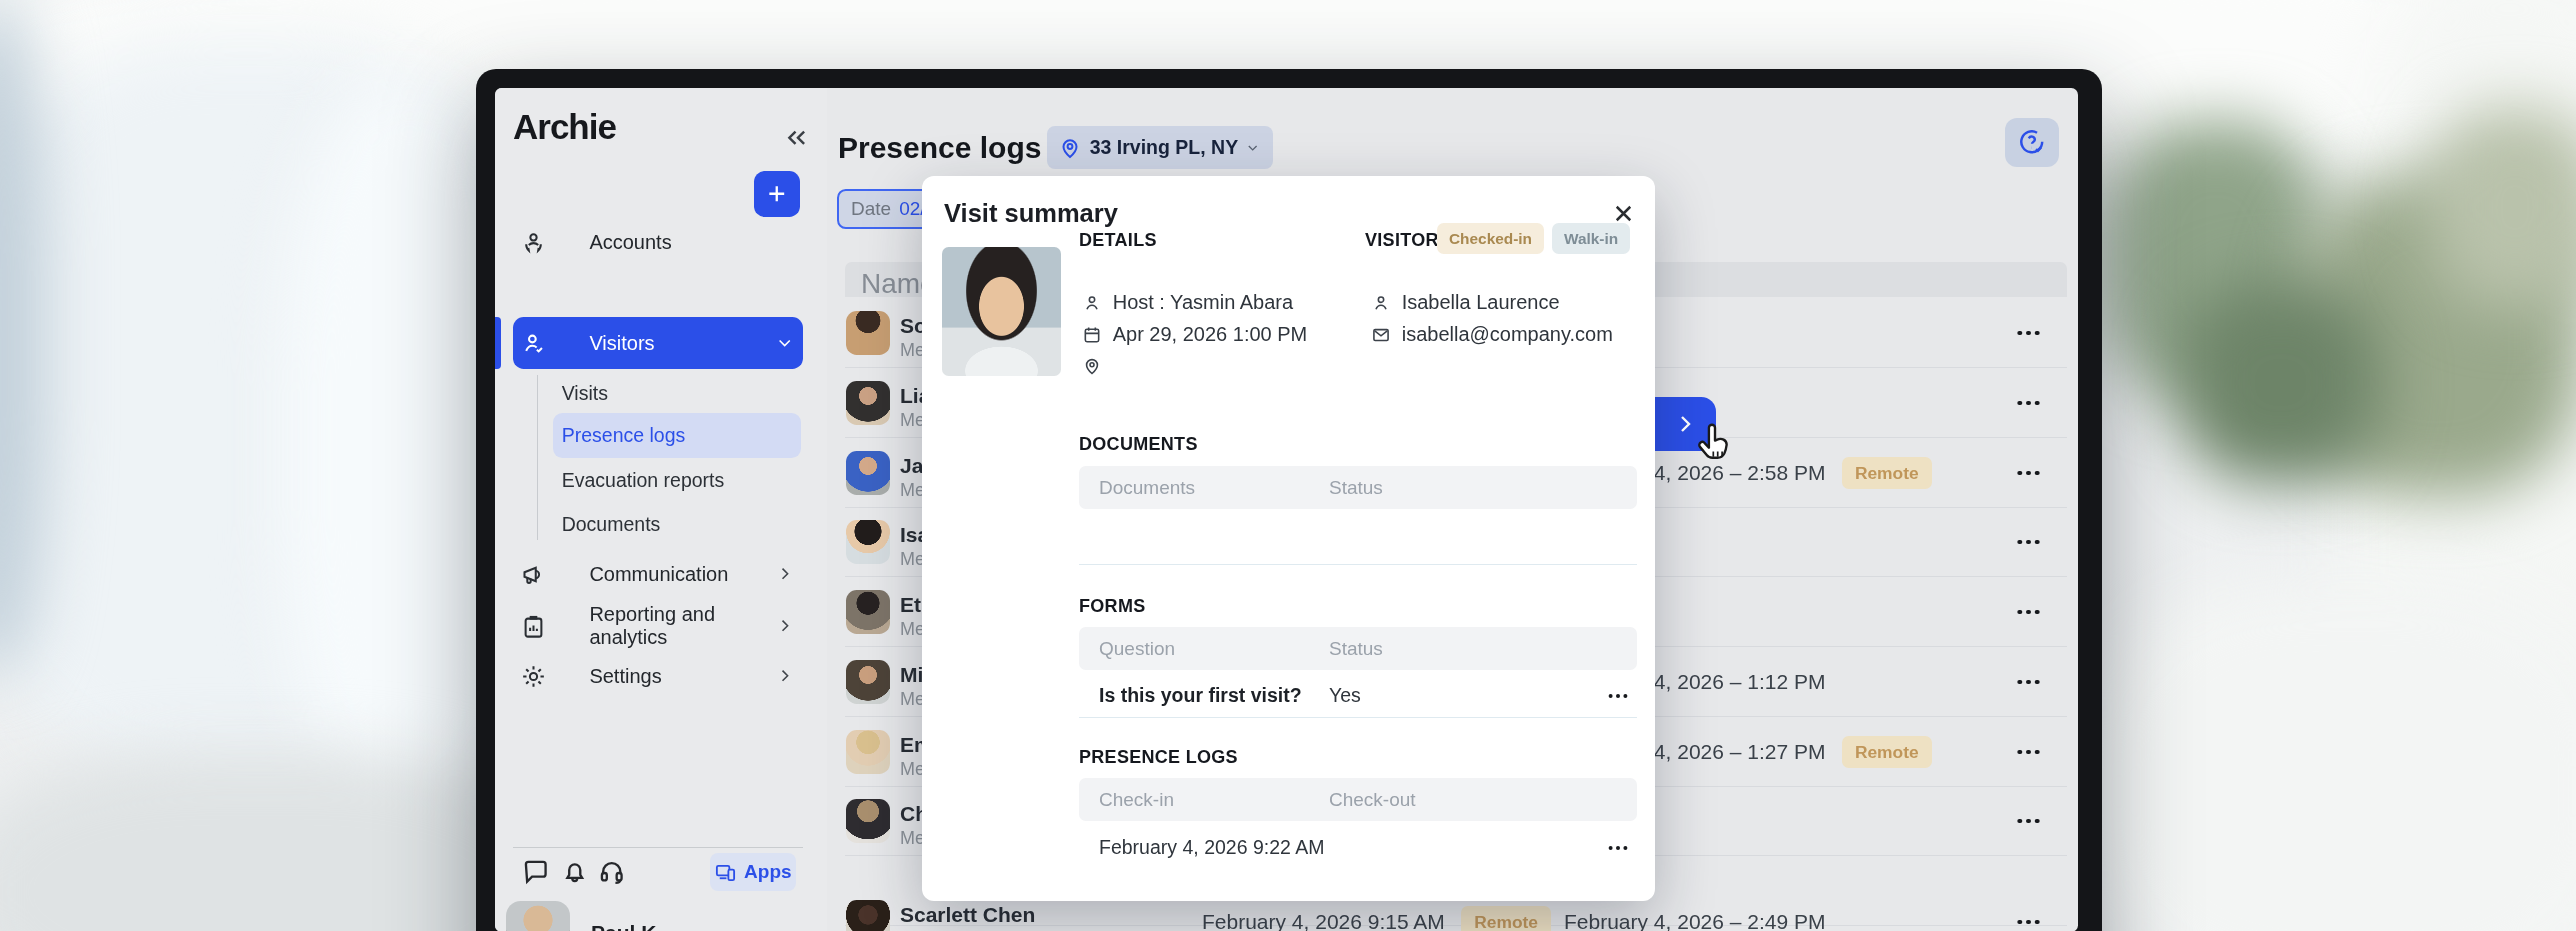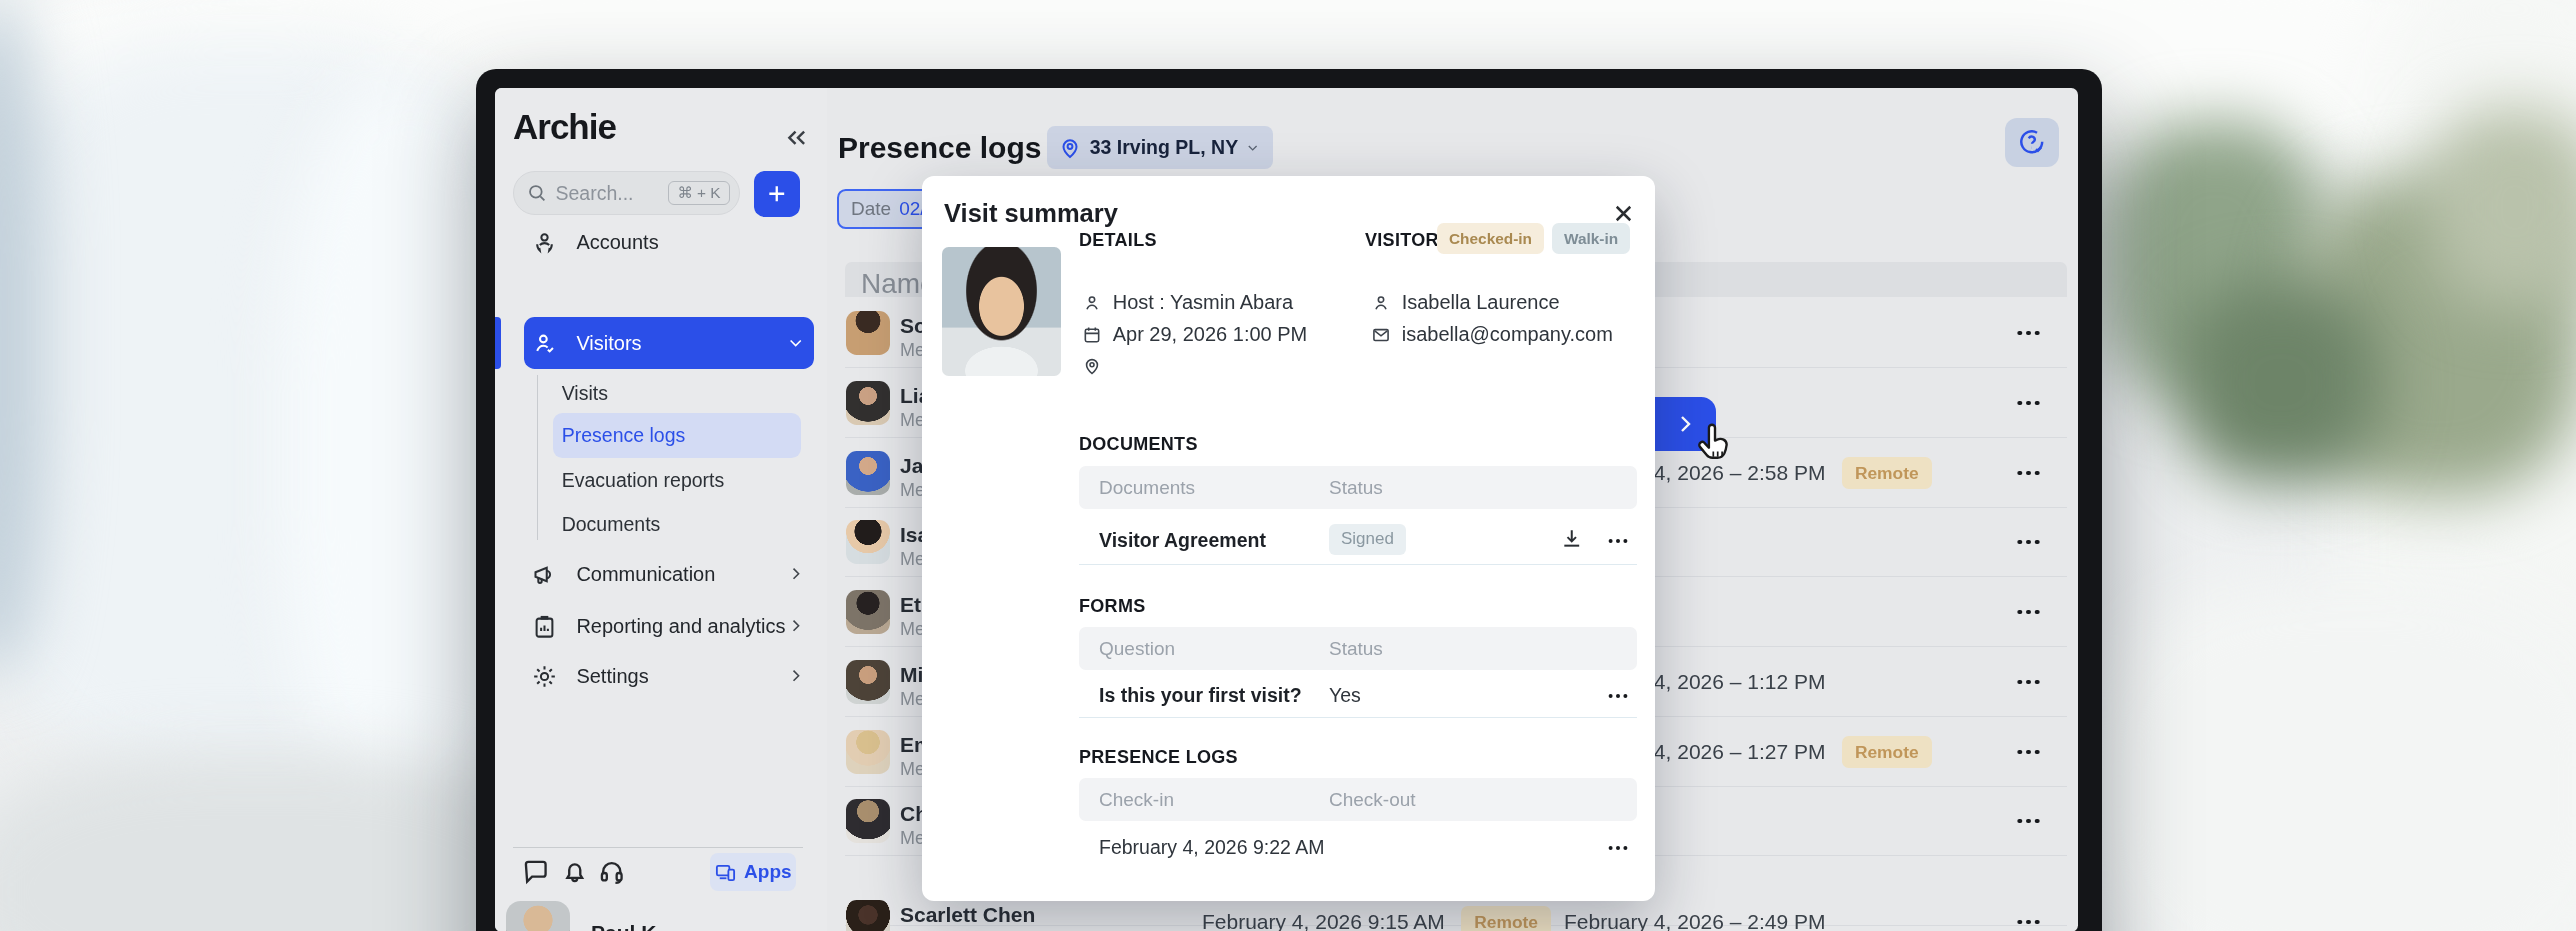--- a/index.html
+++ b/index.html
@@ -20,21 +20,21 @@
   .sidebar { position:absolute; left:0; top:0; width:332px; height:100%; background:#e9eaec; }
   .logo { position:absolute; left:18px; top:19px; font-size:35px; font-weight:800; letter-spacing:-1px; color:#17191d; }
   .collapse { position:absolute; left:287px; top:35px; width:29.5px; height:29.5px; color:#3a3f45; }
   .searchbox { position:absolute; left:18px; top:83px; width:227px; height:44px; background:#e0e2e4;
                border:0.7px solid #d5d7da; border-radius:22px; display:flex; align-items:center; padding:0 9.4px 0 12px; }
   .searchbox .ph { flex:1; margin-left:8px; font-size:19.5px; color:#8d939b; }
   .kbd { border:1.3px solid #b7bbc0; border-radius:6px; padding:2px 8px; font-size:15.4px; color:#7e858d; white-space:nowrap; }
   .plusbtn { position:absolute; left:259px; top:83px; width:46px; height:46px; border-radius:10.7px;
              background:var(--blue); color:#fff; display:flex; align-items:center; justify-content:center; border:none; cursor:pointer; }
 
-  .navitem { position:absolute; left:29px; width:290px; height:42px; display:flex; align-items:center; color:#23272c; }
+  .navitem { position:absolute; left:18px; width:290px; height:42px; display:flex; align-items:center; color:#23272c;gap:24px; }
   .navitem .nicon { width:27px; height:27px; margin-left:7.4px; color:#2a2e33; flex:none; }
   .navitem .nlabel { margin-left:18px; font-size:20px; font-weight:500; flex:1; }
   .navitem .chev { width:17.4px; height:17.4px; margin-right:9.4px; color:#40454b; flex:none; }
   .navactive { background:var(--blue); border-radius:10.7px; height:52px; color:#fff; }
   .navactive .nicon, .navactive .chev { color:#fff; }
   .edgebar { position:absolute; left:0; top:229px; width:6px; height:52px; background:var(--blue); border-radius:0 4px 4px 0; }
   .subline { position:absolute; left:42px; top:287px; width:1.3px; height:165px; background:#c8cbcf; }
   .subitem { position:absolute; left:58px; width:248px; height:38px; display:flex; align-items:center; }
   .subitem span { margin-left:8.7px; font-size:19.5px; color:#2c3137; }
   .subactive { background:#d3dbf4; border-radius:9.4px; height:45px; }
@@ -149,30 +149,20 @@
 <div class="screen">
 
   <aside class="sidebar">
     <div class="logo">Archie</div>
     <div class="collapse">
       <svg viewBox="0 0 24 24" fill="none" stroke="currentColor" stroke-width="2" width="29.5" height="29.5">
             <path d="M11 7l-5 5 5 5M18 7l-5 5 5 5"></path>
           </svg>
     </div>
 
-    <div class="searchbox">
-      <span>
-        <svg viewBox="0 0 24 24" fill="none" stroke="#6d747b" stroke-width="2" width="21.5" height="21.5">
-              <circle cx="11" cy="11" r="6.5"></circle>
-              <path d="M16 16l4.5 4.5"></path>
-            </svg>
-      </span>
-      <span class="ph">Search...</span>
-      <span class="kbd">⌘ + K</span>
-    </div>
     <button class="plusbtn">
       <svg viewBox="0 0 24 24" fill="none" stroke="#fff" stroke-width="2.2" width="25.5" height="25.5">
             <path d="M12 5v14M5 12h14"></path>
           </svg>
     </button>
 
     <div class="navitem" style="top:133px">
       <span class="nicon">
         <svg viewBox="0 0 24 24" fill="none" stroke="currentColor" stroke-width="1.8" width="27" height="27">
               <circle cx="12" cy="7.5" r="2.8"></circle>
@@ -528,33 +518,20 @@
             </svg>
           </span>
       <span>isabella@company.com</span>
     </div>
 
     <div class="m-label" style="left:157px;top:258px">DOCUMENTS</div>
     <div class="m-thead" style="top:290px">
       <span class="m-c1">Documents</span>
       <span class="m-c2">Status</span>
     </div>
-    <div class="m-row" style="top:341px">
-      <span class="cell1">Visitor Agreement</span>
-      <span class="cell2"><span class="b-signed">Signed</span></span>
-      <button class="m-dl">
-        <svg viewBox="0 0 24 24" fill="none" stroke="currentColor" stroke-width="1.9" width="25.5" height="25.5">
-              <path d="M12 4v10M8 10.5l4 4 4-4"></path>
-              <path d="M5 18.5h14"></path>
-            </svg>
-      </button>
-      <button class="m-dots">
-            <i></i>
-          </button>
-    </div>
     <div class="m-divider" style="top:388px"></div>
 
     <div class="m-label" style="left:157px;top:420px">FORMS</div>
     <div class="m-thead" style="top:451px">
       <span class="m-c1">Question</span>
       <span class="m-c2">Status</span>
     </div>
     <div class="m-row" style="top:496px">
       <span class="cell1">Is this your first visit?</span>
       <span class="cell2 text">Yes</span>

